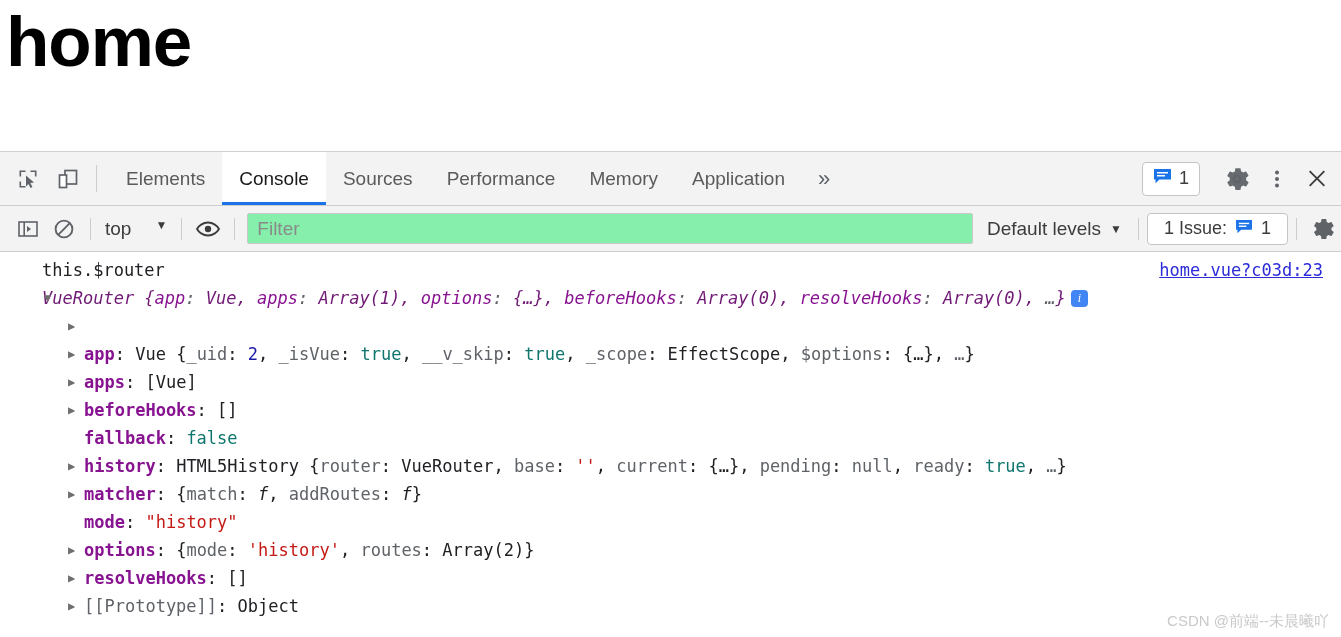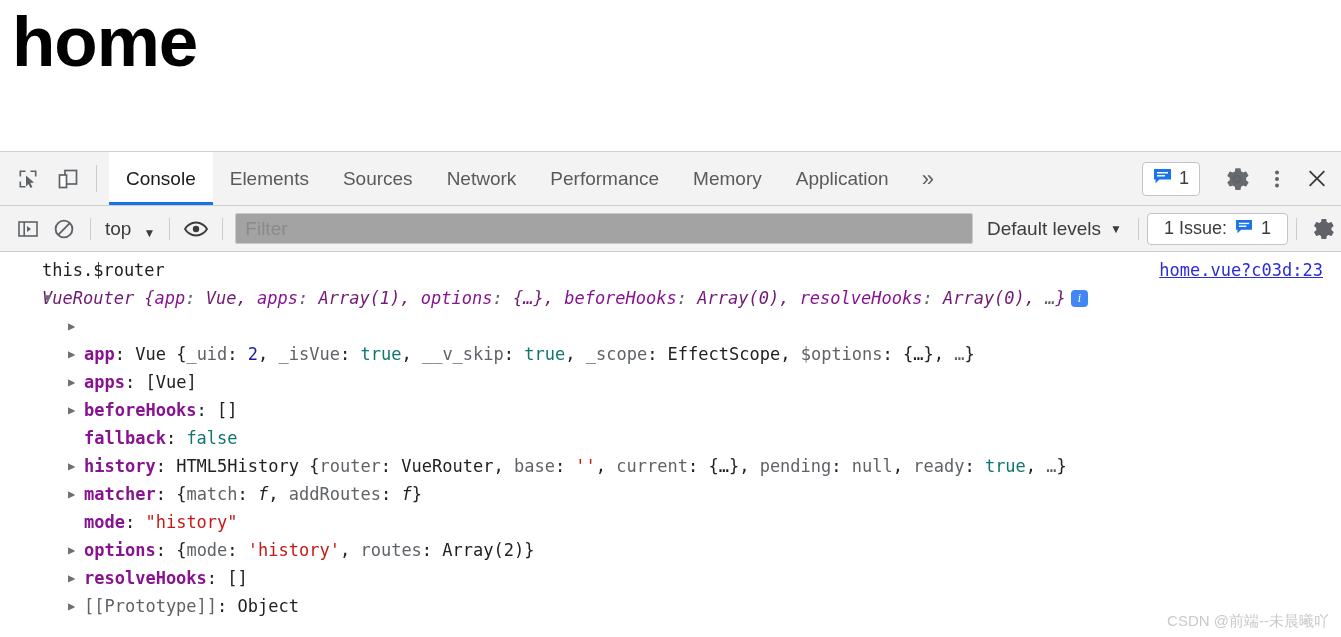--- a/index.html
+++ b/index.html
@@ -16,21 +16,21 @@
     background: #fff;
     box-sizing: border-box;
     border-bottom: 1px solid #cfcfcf;
     position: relative;
   }
   #page-heading {
     font-size: 71px;
     font-weight: bold;
     line-height: 1;
     margin: 0;
-    padding: 6px 0 0 12px;
+    padding: 6px 0 0 6px;
     color: #000;
     letter-spacing: -1px;
     font-family: "Liberation Sans", sans-serif;
   }
 
   
   #devtools {
     height: 485px;
     background: #ffffff;
     display: flex;
@@ -125,33 +125,33 @@
     display: flex; align-items: center; justify-content: center;
     cursor: pointer;
   }
   .cb-sep {
     width: 1px; height: 22px;
     background: #cdcdcd;
     margin: 0 8px;
     flex: none;
   }
   .ctx-select {
-    display: flex; align-items: flex-end; gap: 12px;
+    display: flex; align-items: flex-start; gap: 24px;
     font-size: 19px; color: #3c3c3c;
     padding: 0 6px;
     cursor: pointer;
   }
   .caret { font-size: 12px; color: #3c3c3c; }
   #filter-input {
     flex: 1;
     height: 31px;
     margin: 0 6px 0 4px;
     border: 1px solid #c9c9c9;
     border-radius: 2px;
-    background: #a3a3a3;
+    background: #86efac;
     font-size: 19px;
     color: #3c3c3c;
     padding: 0 9px;
     box-sizing: border-box;
     font-family: "Liberation Sans", sans-serif;
     outline: none;
   }
   #filter-input::placeholder { color: #8a8a8a; }
   .levels-select {
     display: flex; align-items: center; gap: 9px;
@@ -272,31 +272,28 @@
       </svg>
     </div>
     <div class="tb-icon-btn">
       <svg width="24" height="24" viewBox="0 0 24 24" aria-hidden="true">
         <rect x="9" y="3.5" width="11.5" height="13.5" fill="none" stroke="#5f6368" stroke-width="1.7"></rect>
         <rect x="3.5" y="8" width="7" height="12.5" fill="#fff" stroke="#5f6368" stroke-width="1.7"></rect>
       </svg>
     </div>
     <div class="vsep"></div>
     <div id="tabs">
+      <div class="tab">
+          <span>Elements</span>
+        </div>
       <div class="tab active">
           <span>Console</span>
         </div>
       <div class="tab">
-          <span>Elements</span>
-        </div>
-      <div class="tab">
           <span>Sources</span>
-        </div>
-      <div class="tab">
-          <span>Network</span>
         </div>
       <div class="tab">
           <span>Performance</span>
         </div>
       <div class="tab">
           <span>Memory</span>
         </div>
       <div class="tab">
           <span>Application</span>
         </div>

